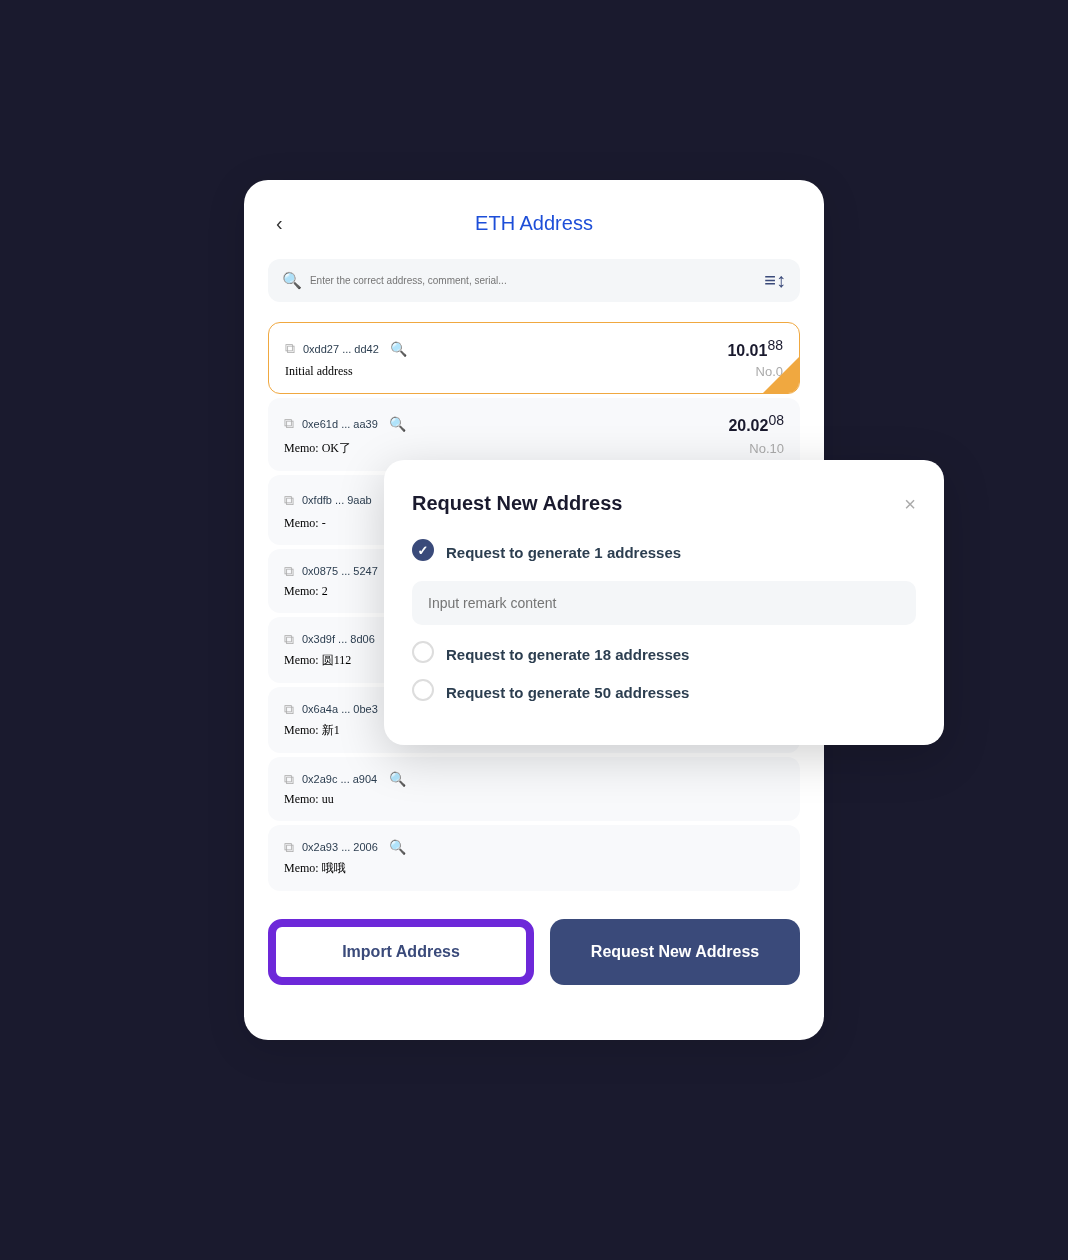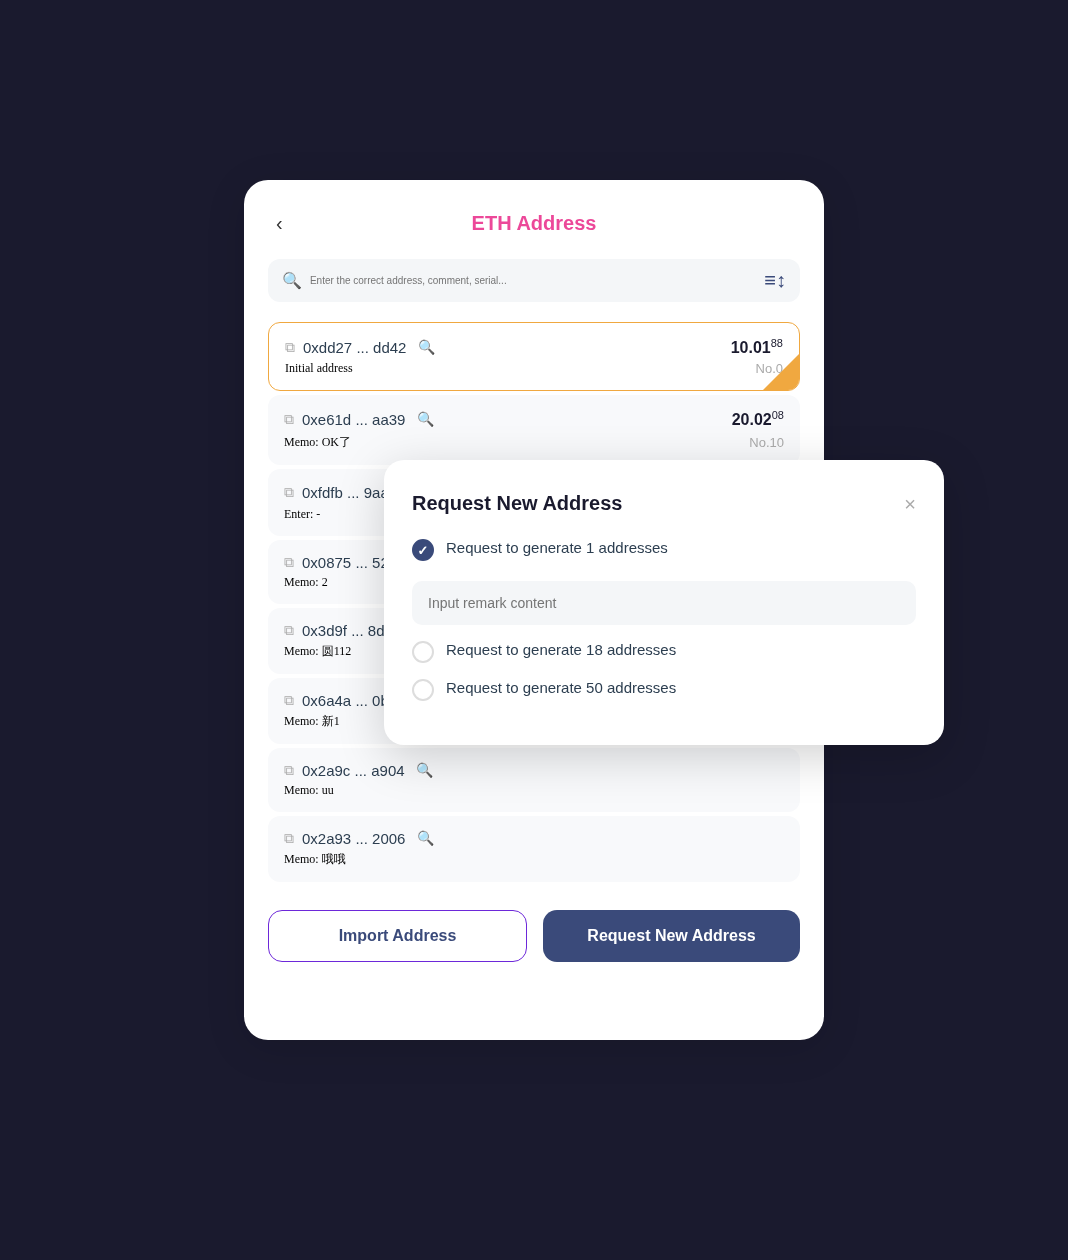--- a/index.html
+++ b/index.html
@@ -47,22 +47,22 @@
       background: none;
       border: none;
       cursor: pointer;
       font-size: 20px;
       color: #333;
       padding: 4px 8px;
     }
 
     .page-title {
       font-size: 20px;
-      font-weight: 700;
-      color: #ec4899;
+      font-weight: 400;
+      color: #1d4ed8;
     }
 
     .search-bar {
       display: flex;
       align-items: center;
       background: #f4f6f8;
       border-radius: 12px;
       padding: 10px 14px;
       margin-bottom: 20px;
       gap: 8px;
@@ -127,40 +127,40 @@
       gap: 8px;
     }
 
     .copy-icon {
       color: #aaa;
       font-size: 14px;
       cursor: pointer;
     }
 
     .address-text {
-      font-size: 15px;
+      font-size: 11px;
       font-weight: 500;
       color: #2c3e50;
     }
 
     .search-addr-icon {
       color: #888;
       font-size: 14px;
       cursor: pointer;
       margin-left: 4px;
     }
 
     .amount {
       font-size: 16px;
       font-weight: 700;
       color: #1a1a2e;
     }
 
     .amount sup {
-      font-size: 11px;
+      font-size: 14px;
       font-weight: 500;
       vertical-align: super;
     }
 
     .memo {
       font-size: 12px;
       color: #000000;
       font-family: Liberation Serif, serif;
     }
 
@@ -184,21 +184,21 @@
     
     .bottom-buttons {
       display: flex;
       gap: 16px;
       margin-top: 28px;
     }
 
     .btn-import {
       flex: 1;
       padding: 16px;
-      border: 1px solid #6d28d9;
+      border: 8px solid #6d28d9;
       border-radius: 14px;
       background: #fff;
       color: #3a4a7a;
       font-size: 16px;
       font-weight: 600;
       cursor: pointer;
     }
 
     .btn-request {
       flex: 1;
@@ -245,24 +245,25 @@
       background: none;
       border: none;
       cursor: pointer;
       font-size: 20px;
       color: #aaa;
       line-height: 1;
     }
 
     .radio-option {
       display: flex;
-      align-items: flex-start;
+      align-items: flex-end;
       gap: 12px;
       margin-bottom: 16px;
       cursor: pointer;
+      font-weight: bold;
     }
 
     .radio-circle {
       width: 22px;
       height: 22px;
       border-radius: 50%;
       border: 2px solid #ddd;
       display: flex;
       align-items: center;
       justify-content: center;
@@ -351,21 +352,21 @@
         <div class="address-item">
       <div class="address-row">
         <div class="address-left">
           <span class="copy-icon">⧉</span>
           <span class="address-text">0xfdfb ... 9aab</span>
           <span class="search-addr-icon">🔍</span>
         </div>
         <span class="amount">210.00<sup>91</sup></span>
       </div>
       <div class="address-row">
-        <span class="memo">Enter: -</span>
+        <span class="memo">Memo: -</span>
         <span class="no-badge">No.2</span>
       </div>
 
     </div>
         <div class="address-item">
       <div class="address-row">
         <div class="address-left">
           <span class="copy-icon">⧉</span>
           <span class="address-text">0x0875 ... 5247</span>
           <span class="search-addr-icon">🔍</span>

